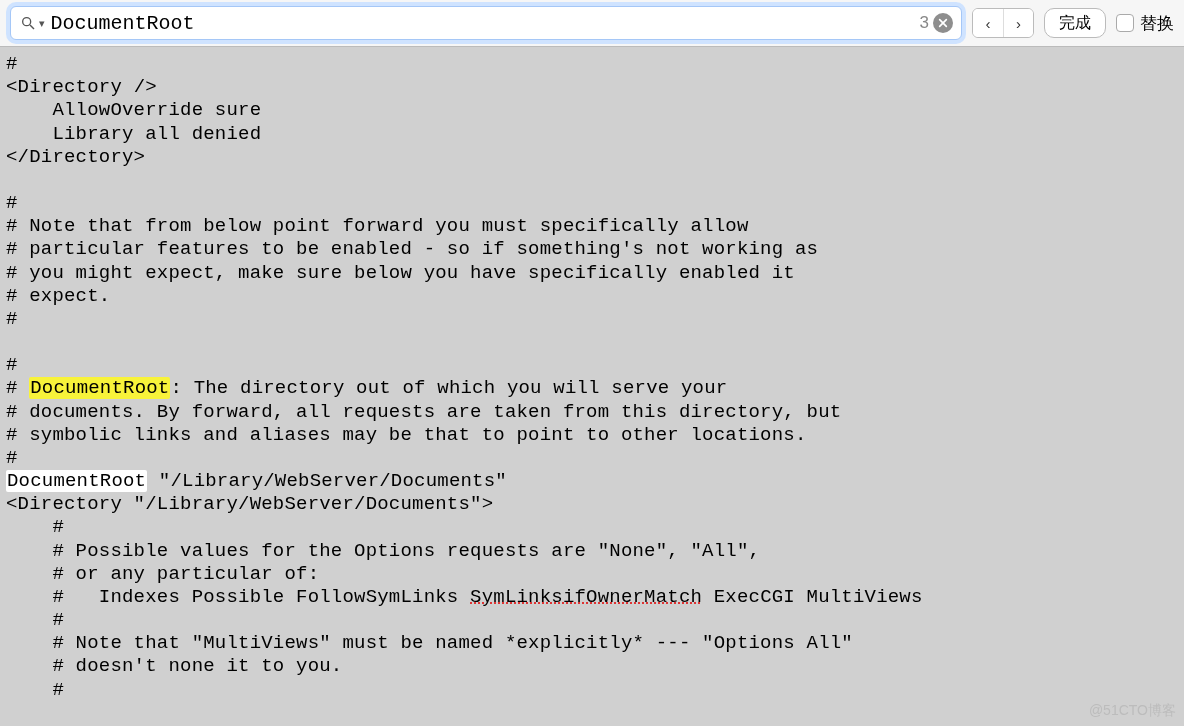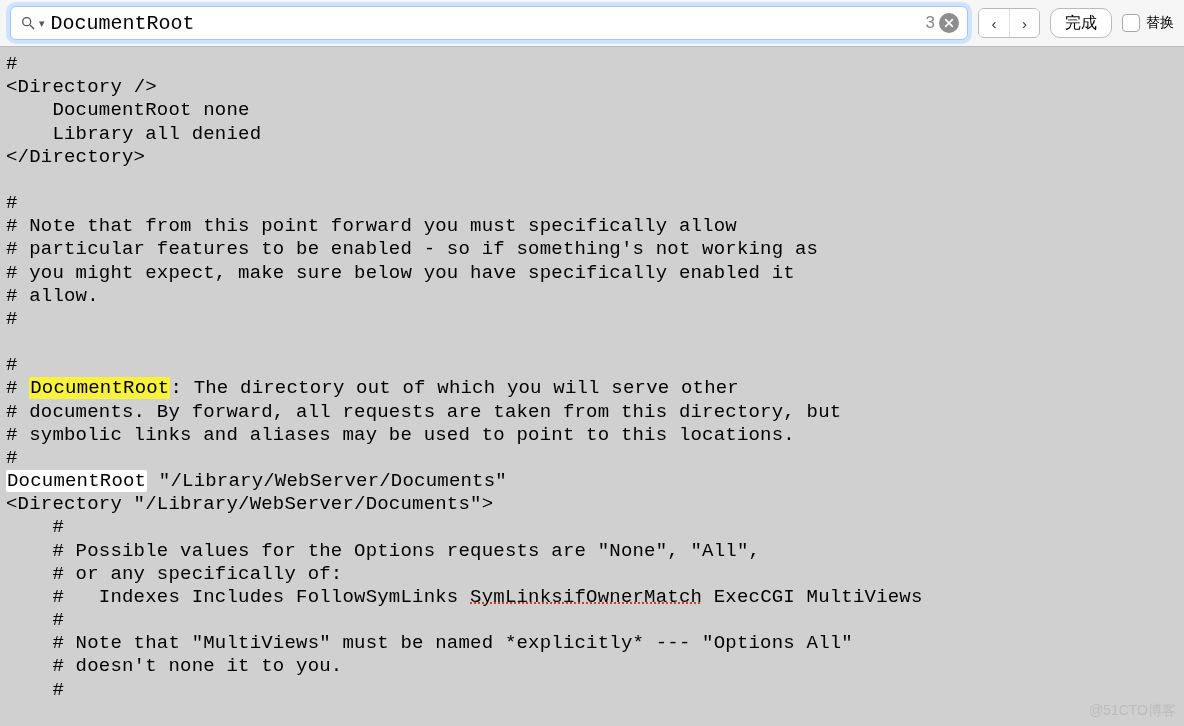--- a/index.html
+++ b/index.html
@@ -75,21 +75,21 @@
 
   .done-btn {
     height:30px; padding:0 14px; border:1px solid #bbb; border-radius:10px;
     background:#fff; font-size:16px; cursor:pointer;
     font-family: Liberation Mono, monospace;
   }
 
   .replace-toggle {
     display:flex; align-items:center; gap:6px;
     font-family: -apple-system, Arial, sans-serif;
-    font-size:14px;
+    font-size:17px;
   }
   .replace-toggle .box {
     width:18px; height:18px; border:1.5px solid #aaa; border-radius:4px;
     background:#fff; display:inline-block;
   }
 
   
   .editor {
     background:#d0d0d0;
     padding: 6px 6px 10px 6px;
@@ -140,41 +140,41 @@
   <button class="done-btn">完成</button>
 
   <label class="replace-toggle">
     <span class="box"></span>
     <span>替换</span>
   </label>
 </div>
 
 <div class="editor"><span>#</span>
 <span>&lt;Directory </span><span>/&gt;</span>
-<span>    DocumentRoot none</span>
+<span>    AllowOverride sure</span>
 <span>    Library all denied</span>
 <span>&lt;/Directory&gt;</span>
 <span></span>
 <span>#</span>
-<span># Note that from this point forward you must specifically allow</span>
+<span># Note that from below point forward you must specifically allow</span>
 <span># particular features to be enabled - so if something's not working as</span>
 <span># you might expect, make sure below you have specifically enabled it</span>
-<span># allow.</span>
+<span># expect.</span>
 <span>#</span>
 <span></span>
 <span>#</span>
-<span># </span><span class="hl-yellow">DocumentRoot</span><span>: The directory out of which you will serve other</span>
+<span># </span><span class="hl-yellow">DocumentRoot</span><span>: The directory out of which you will serve your</span>
 <span># documents. By forward, all requests are taken from this directory, but</span>
-<span># symbolic links and aliases may be used to point to this locations.</span>
+<span># symbolic links and aliases may be that to point to other locations.</span>
 <span>#</span>
 <span class="hl-white">DocumentRoot</span><span> "/Library/WebServer/Documents"</span>
 <span>&lt;Directory "/Library/WebServer/Documents"&gt;</span>
 <span>    #</span>
 <span>    # Possible values for the Options requests are "None", "All",</span>
-<span>    # or any specifically of:</span>
-<span>    #   Indexes Includes FollowSymLinks </span><span class="spellerr">SymLinksifOwnerMatch</span><span> ExecCGI MultiViews</span>
+<span>    # or any particular of:</span>
+<span>    #   Indexes Possible FollowSymLinks </span><span class="spellerr">SymLinksifOwnerMatch</span><span> ExecCGI MultiViews</span>
 <span>    #</span>
 <span>    # Note that "MultiViews" must be named *explicitly* --- "Options All"</span>
 <span>    # doesn't none it to you.</span>
 <span>    #</span>
 </div>
 
 <div class="watermark">@51CTO博客</div>
 
 </body></html>

